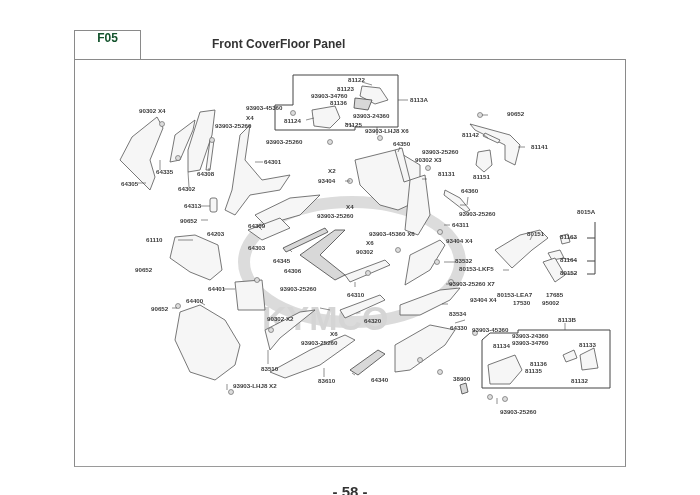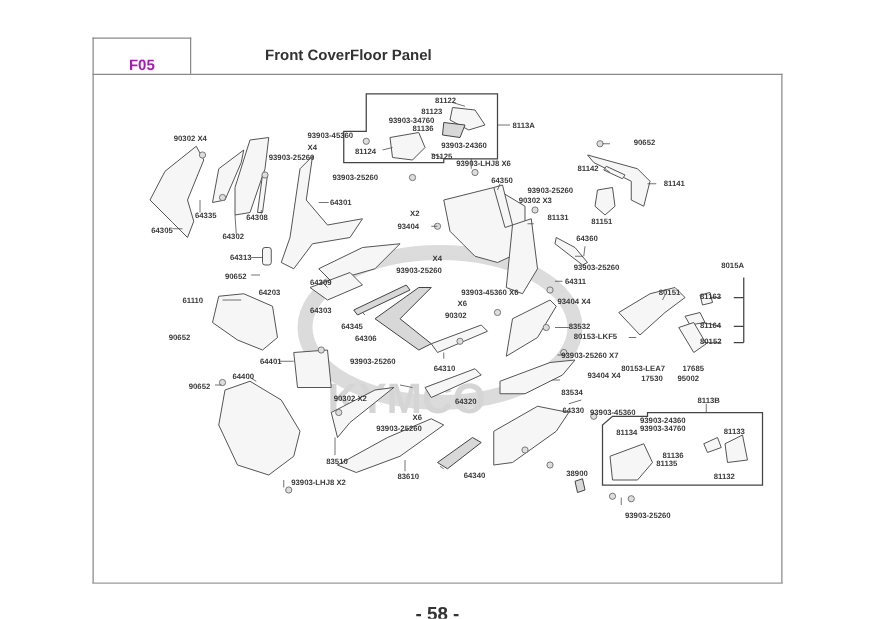--- a/index.html
+++ b/index.html
@@ -1,21 +1,21 @@
 <!DOCTYPE html>
 <html><head>
 <meta charset="utf-8">
 <style>
   html, body { margin: 0; padding: 0; background: #ffffff; }
   body { width: 700px; height: 495px; position: relative; overflow: hidden;
          font-family: "Liberation Sans", sans-serif; color: #2b2b2b; }
-  .frame-tab { position: absolute; left: 74px; top: 30px; width: 79px; height: 29px;
+  .frame-tab { position: absolute; left: 74px; top: 30px; width: 67px; height: 29px;
                border: 1px solid #8a8a8a; border-bottom: none; box-sizing: border-box;
-               display: flex; align-items: flex-end; justify-content: center;
-               font-weight: bold; font-size: 12px; color: #a21caf; }
+               display: flex; align-items: flex-start; justify-content: center;
+               font-weight: bold; font-size: 12px; color: #14532d; }
   .frame-title { position: absolute; left: 176px; top: 37px; font-weight: bold; font-size: 12px; color: #333; margin-left: 36px; }
   .frame { position: absolute; left: 74px; top: 59px; width: 552px; height: 408px;
            border: 1px solid #8a8a8a; border-bottom: 1.5px solid #9a9a9a; box-sizing: border-box; }
   .page-num { position: absolute; left: 0; width: 700px; top: 483px; text-align: center;
               font-size: 15px; font-weight: bold; color: #333; }
   svg.diagram { position: absolute; left: 0; top: 0; }
   .lbl { font-family: "Liberation Sans", sans-serif; font-size: 6.2px; font-weight: bold; fill: #3a3a3a; }
   .part { fill: #f6f6f6; stroke: #555; stroke-width: 0.8; }
   .part-dark { fill: #d8d8d8; stroke: #444; stroke-width: 0.8; }
   .lead { stroke: #444; stroke-width: 0.6; fill: none; }

